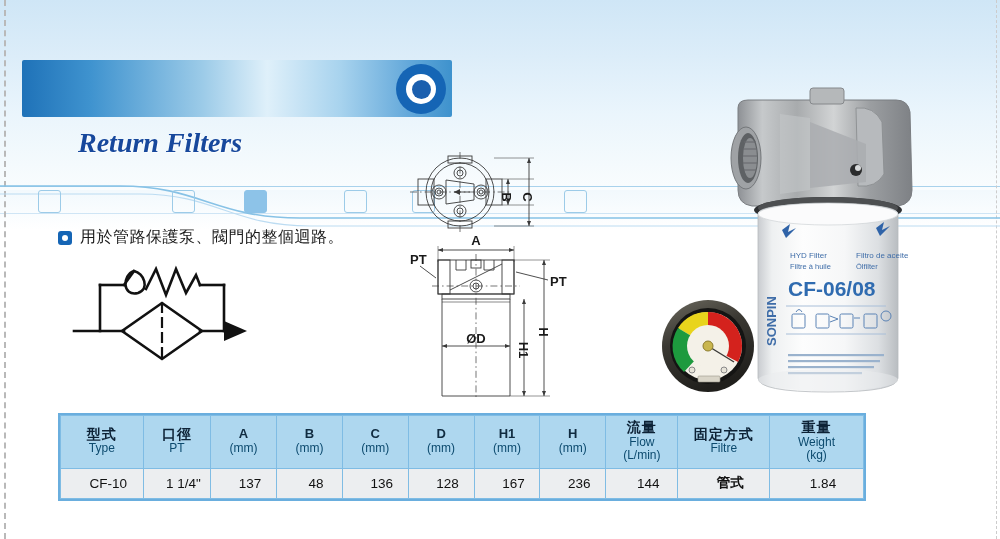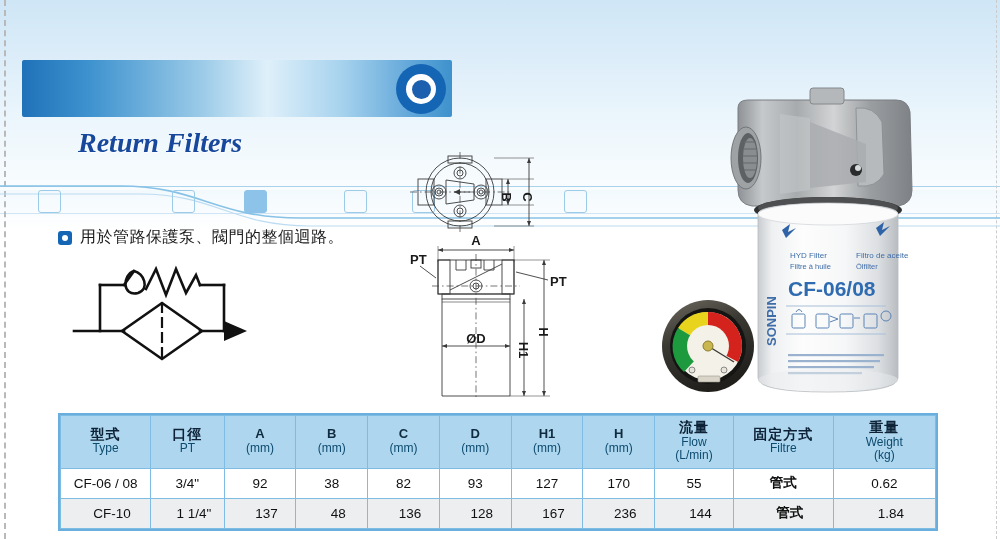--- a/index.html
+++ b/index.html
@@ -103,21 +103,21 @@
   .schematic{position:absolute;left:72px;top:263px;width:195px;height:115px;}
 
   
   .drawing{position:absolute;left:398px;top:150px;width:190px;height:250px;}
 
   
   .photo{position:absolute;left:660px;top:78px;width:340px;height:325px;}
 
   
   .tbl-wrap{
-    position:absolute;left:58px;top:413px;width:880px;
+    position:absolute;left:58px;top:413px;width:808px;
     border:2px solid #6aaede;background:#fff;box-sizing:border-box;
   }
   table.spec{border-collapse:collapse;width:100%;table-layout:fixed;}
   table.spec th,table.spec td{
     border:1px solid #7fbce4;
     text-align:center;vertical-align:middle;
     font-family:"Liberation Sans","DejaVu Sans",sans-serif;
   }
   table.spec th{
     background:#aed7ef;color:#10263a;padding:4px 1px 5px;
@@ -472,33 +472,20 @@
             <span class="th-sub">Filtre</span>
           </th>
           <th>
             <span class="th-cn">重量</span>
             <span class="th-sub">Weight</span>
             <span class="th-sub">(kg)</span>
           </th>
         </tr>
       </thead>
       <tbody>
-        <tr class="r1">
-          <td>CF-06 / 08</td>
-          <td>3/4"</td>
-          <td>92</td>
-          <td>38</td>
-          <td>82</td>
-          <td>93</td>
-          <td>127</td>
-          <td>170</td>
-          <td>55</td>
-          <td class="cn">管式</td>
-          <td>0.62</td>
-        </tr>
         <tr class="r2">
           <td>CF-10</td>
           <td>1 1/4"</td>
           <td>137</td>
           <td>48</td>
           <td>136</td>
           <td>128</td>
           <td>167</td>
           <td>236</td>
           <td>144</td>

